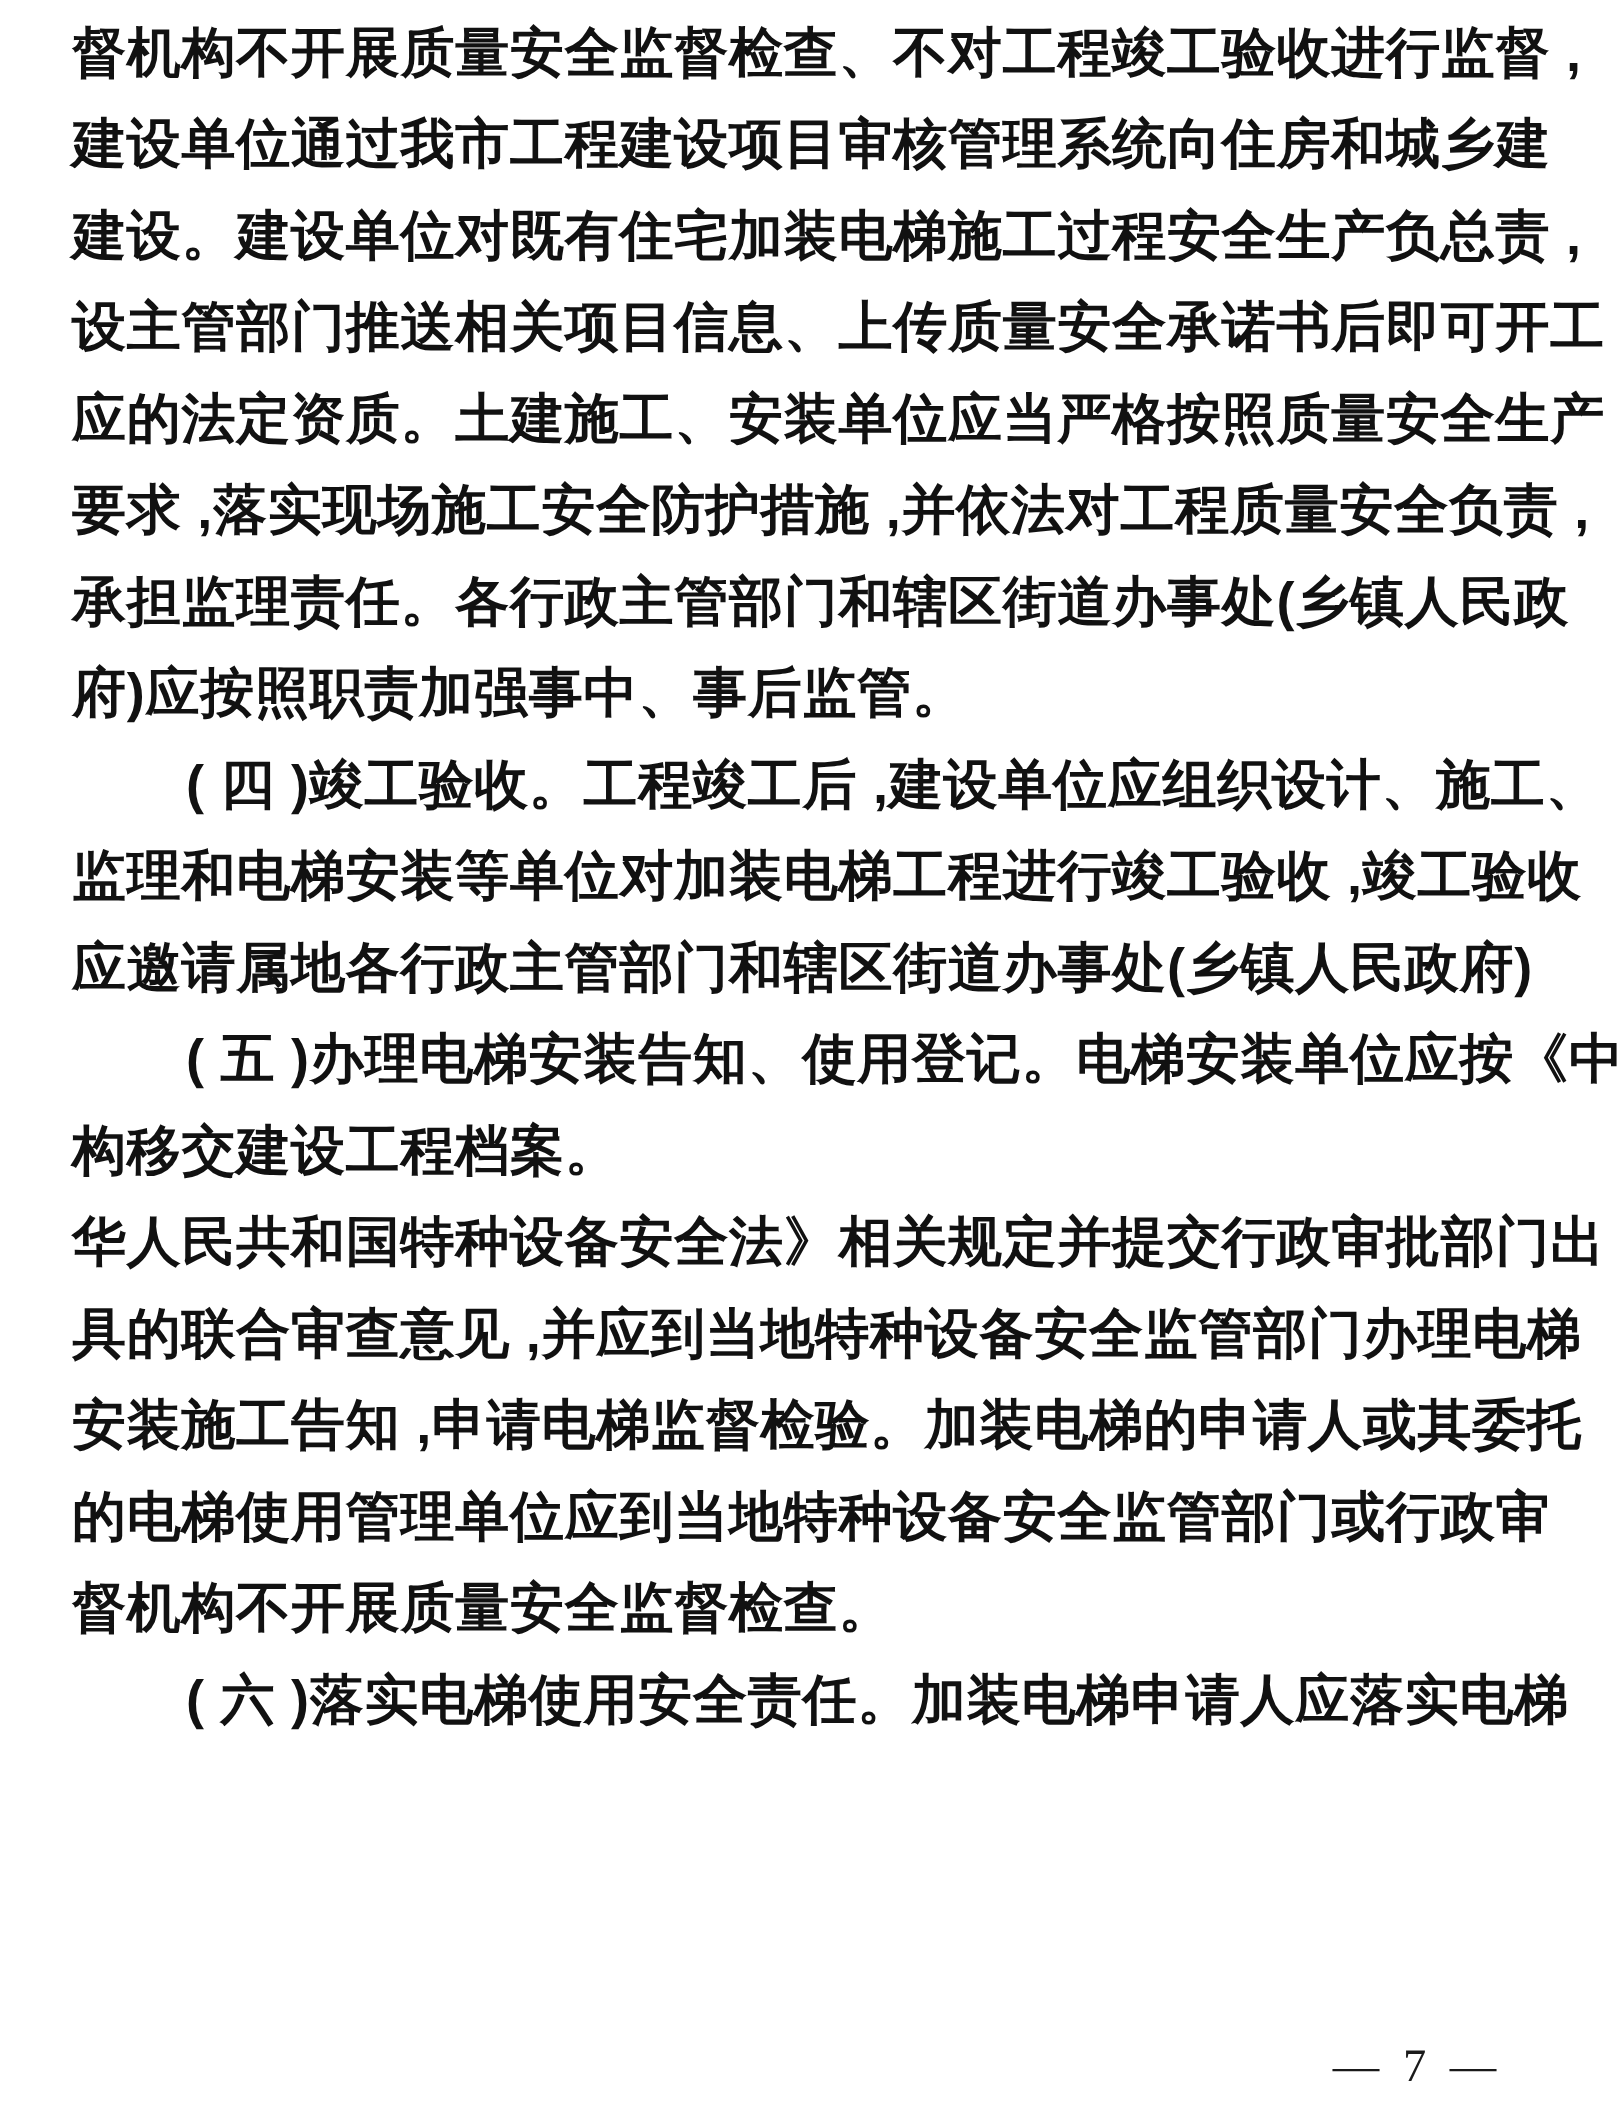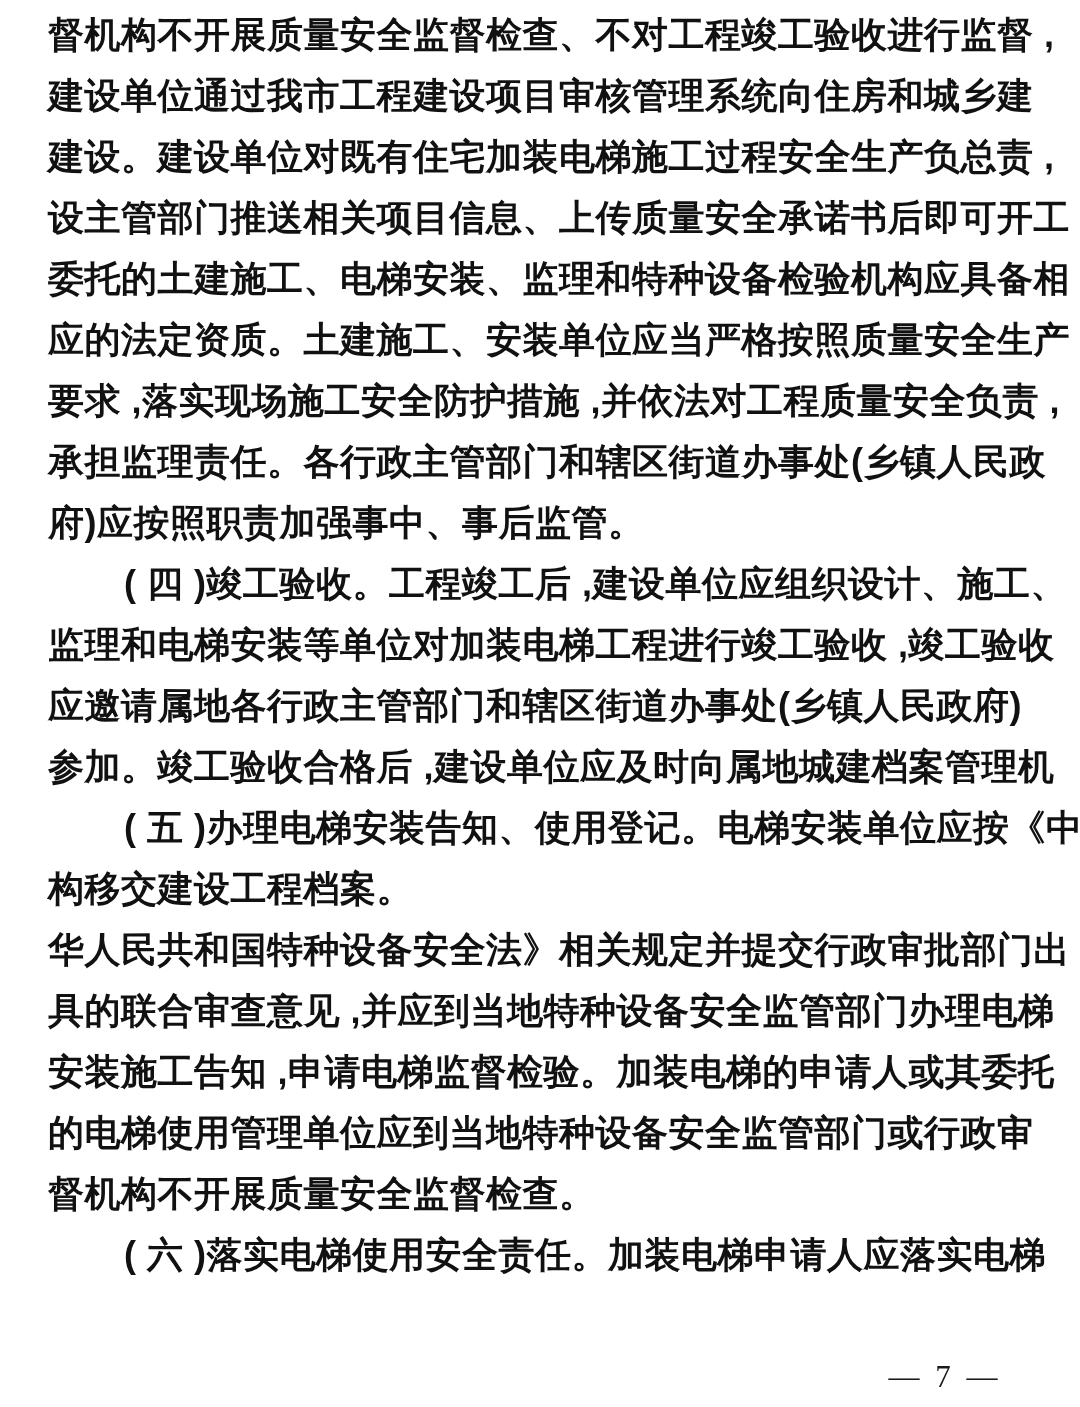--- a/index.html
+++ b/index.html
@@ -53,29 +53,27 @@
 </style>
 </head>
 <body>
 
 <div class="page">
   <div class="text-block">
     <div class="line">督机构不开展质量安全监督检查、不对工程竣工验收进行监督 ,</div>
     <div class="line">建设单位通过我市工程建设项目审核管理系统向住房和城乡建</div>
     <div class="line">建设。建设单位对既有住宅加装电梯施工过程安全生产负总责 ,</div>
     <div class="line">设主管部门推送相关项目信息、上传质量安全承诺书后即可开工</div>
-    <div class="line">委托的土建施工、电梯安装、监理和特种设备检验机构应具备相</div>
     <div class="line">应的法定资质。土建施工、安装单位应当严格按照质量安全生产</div>
     <div class="line">要求 ,落实现场施工安全防护措施 ,并依法对工程质量安全负责 ,</div>
     <div class="line">承担监理责任。各行政主管部门和辖区街道办事处(乡镇人民政</div>
     <div class="line">府)应按照职责加强事中、事后监管。</div>
     <div class="line indent">( 四 )竣工验收。工程竣工后 ,建设单位应组织设计、施工、</div>
     <div class="line">监理和电梯安装等单位对加装电梯工程进行竣工验收 ,竣工验收</div>
     <div class="line">应邀请属地各行政主管部门和辖区街道办事处(乡镇人民政府)</div>
-    <div class="line">参加。竣工验收合格后 ,建设单位应及时向属地城建档案管理机</div>
     <div class="line indent">( 五 )办理电梯安装告知、使用登记。电梯安装单位应按《中</div>
     <div class="line">构移交建设工程档案。</div>
     <div class="line">华人民共和国特种设备安全法》相关规定并提交行政审批部门出</div>
     <div class="line">具的联合审查意见 ,并应到当地特种设备安全监管部门办理电梯</div>
     <div class="line">安装施工告知 ,申请电梯监督检验。加装电梯的申请人或其委托</div>
     <div class="line">的电梯使用管理单位应到当地特种设备安全监管部门或行政审</div>
     <div class="line">督机构不开展质量安全监督检查。</div>
     <div class="line indent">( 六 )落实电梯使用安全责任。加装电梯申请人应落实电梯</div>
   </div>
   <div class="page-number">— 7 —</div>

